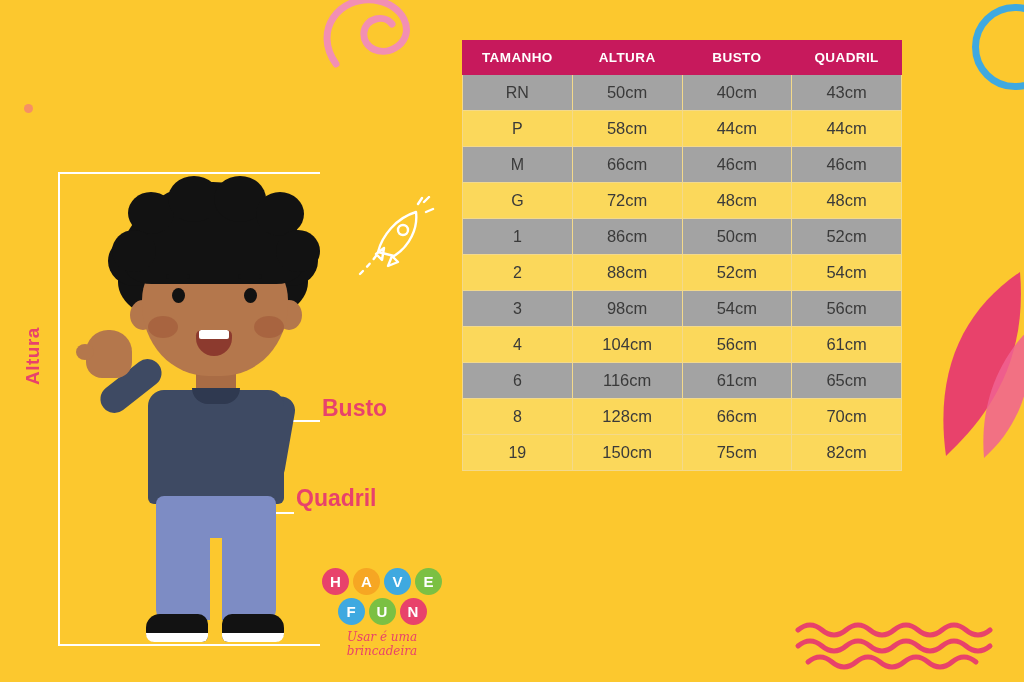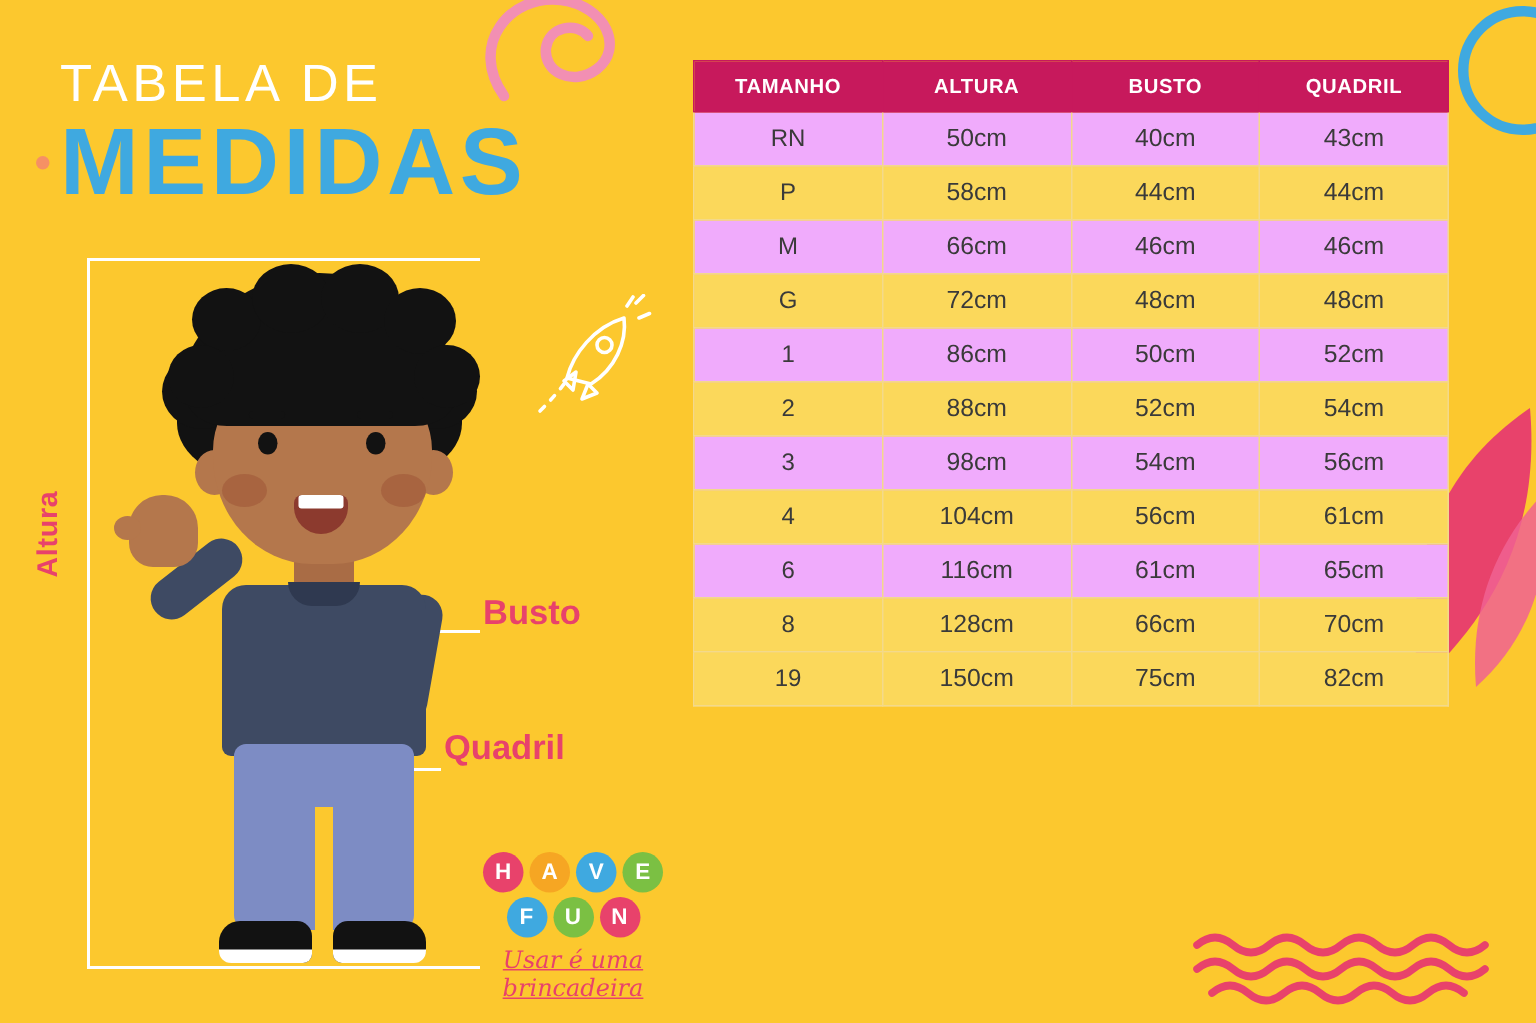--- a/index.html
+++ b/index.html
@@ -356,55 +356,54 @@
     border-radius: 50%;
     color: #ffffff;
     font-size: 15px;
     font-weight: 700;
     line-height: 27px;
     text-align: center;
   }
   .brand-tag {
     font-family: "DejaVu Serif", serif;
     font-style: italic;
-    font-size: 16px;
+    font-size: 12px;
     color: #E8426B;
     margin-top: 5px;
-    text-decoration: underline;
   }
 
   
   .table-wrap {
     position: absolute;
     left: 462px;
     top: 40px;
     width: 504px;
   }
   table.size-table {
     border-collapse: collapse;
-    width: 504px;
+    width: 440px;
     table-layout: fixed;
   }
   table.size-table th {
     background: #C7195C;
     color: #ffffff;
     font-size: 13.5px;
     font-weight: 700;
     letter-spacing: .4px;
     padding: 9px 0;
     text-align: center;
     border: 1px solid #C7195C;
   }
   table.size-table td {
     text-align: center;
     font-size: 16.5px;
     color: #3A3A3A;
     padding: 8px 0;
     border: 1px solid #F3D98B;
-    background: #f0abfc;
+    background: #a3a3a3;
     font-weight: 400;
   }
   table.size-table tr.alt td {
     background: #FBD85B;
   }
   table.size-table td.c0 {
     font-size: 16px;
   }
 </style>
 </head>
@@ -422,24 +421,20 @@
     <path d="M104 60 C70 96 56 140 60 188 C96 156 112 110 104 60 Z" fill="#F06292" opacity=".85"></path>
   </svg>
   <svg class="deco wave-pink" viewBox="0 0 220 60">
     <g fill="none" stroke="#E8426B" stroke-width="5" stroke-linecap="round">
       <path d="M4 12 q12 -10 24 0 t24 0 t24 0 t24 0 t24 0 t24 0 t24 0 t24 0"></path>
       <path d="M4 28 q12 -10 24 0 t24 0 t24 0 t24 0 t24 0 t24 0 t24 0 t24 0"></path>
       <path d="M14 44 q12 -10 24 0 t24 0 t24 0 t24 0 t24 0 t24 0 t24 0"></path>
     </g>
   </svg>
 
-  <div class="title-block">
-    <div class="title-line1">TABELA DE</div>
-    <div class="title-line2">MEDIDAS</div>
-  </div>
 
   <div class="illus-frame"></div>
   <div class="altura-label">Altura</div>
 
   <div class="boy boy-hair"></div>
   <div class="boy boy-ear-l"></div>
   <div class="boy boy-ear-r"></div>
   <div class="boy boy-face"></div>
   <div class="boy boy-hair-front"></div>
   <div class="hair-puff" style="left:128px;top:192px;width:46px;height:42px;"></div>

